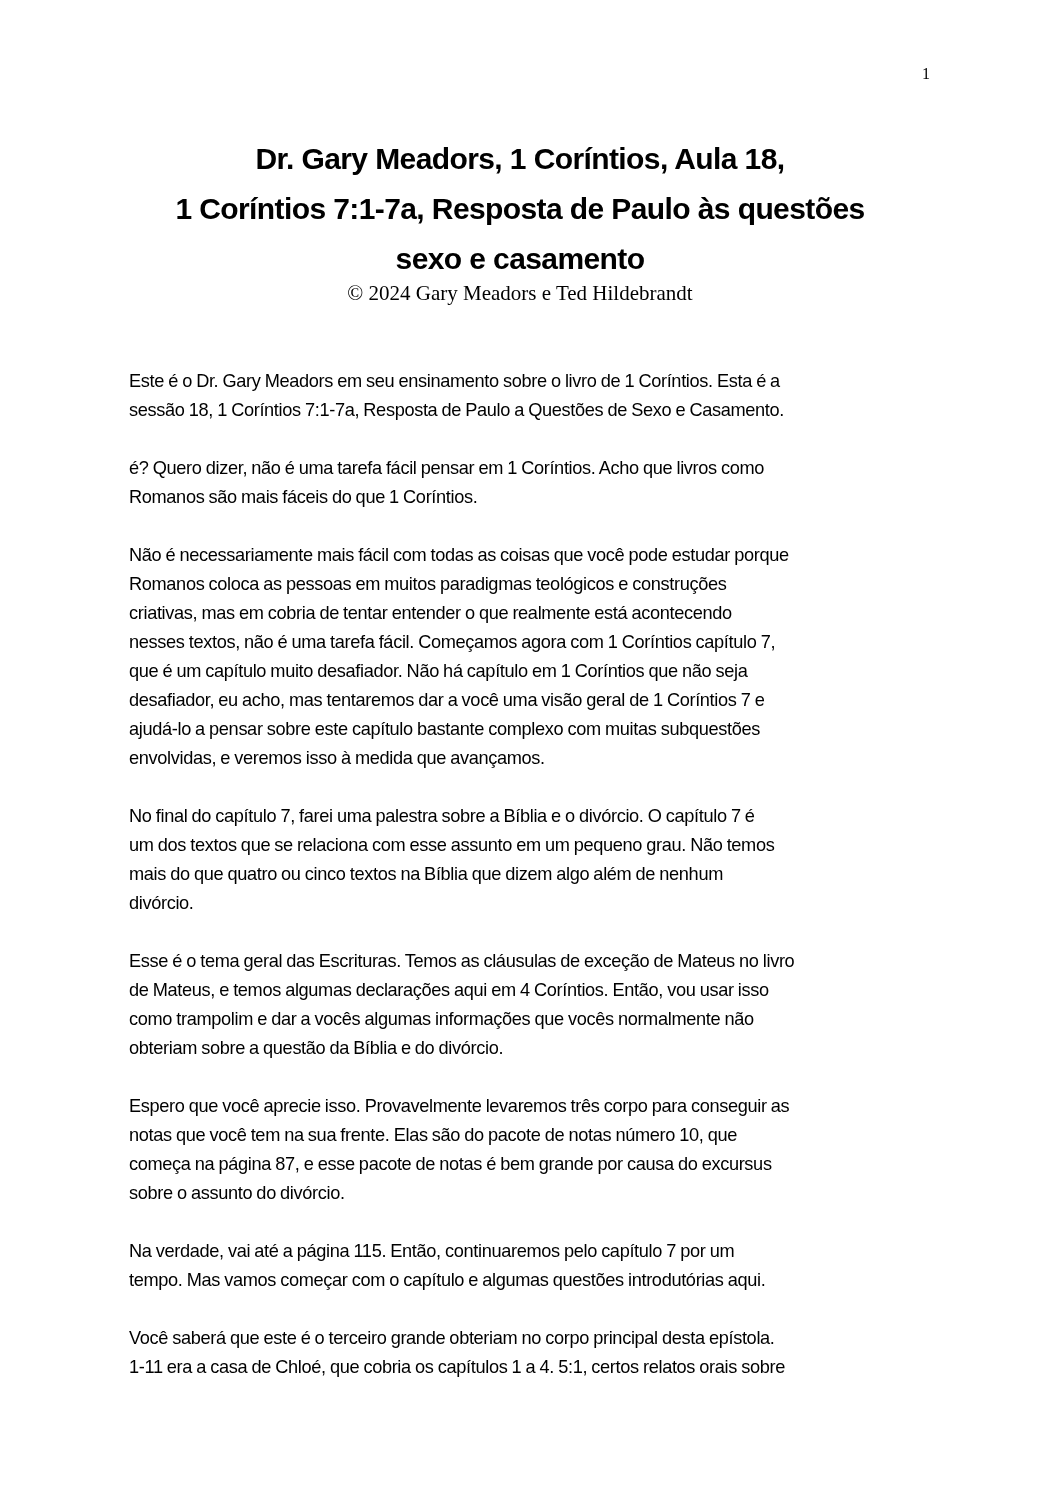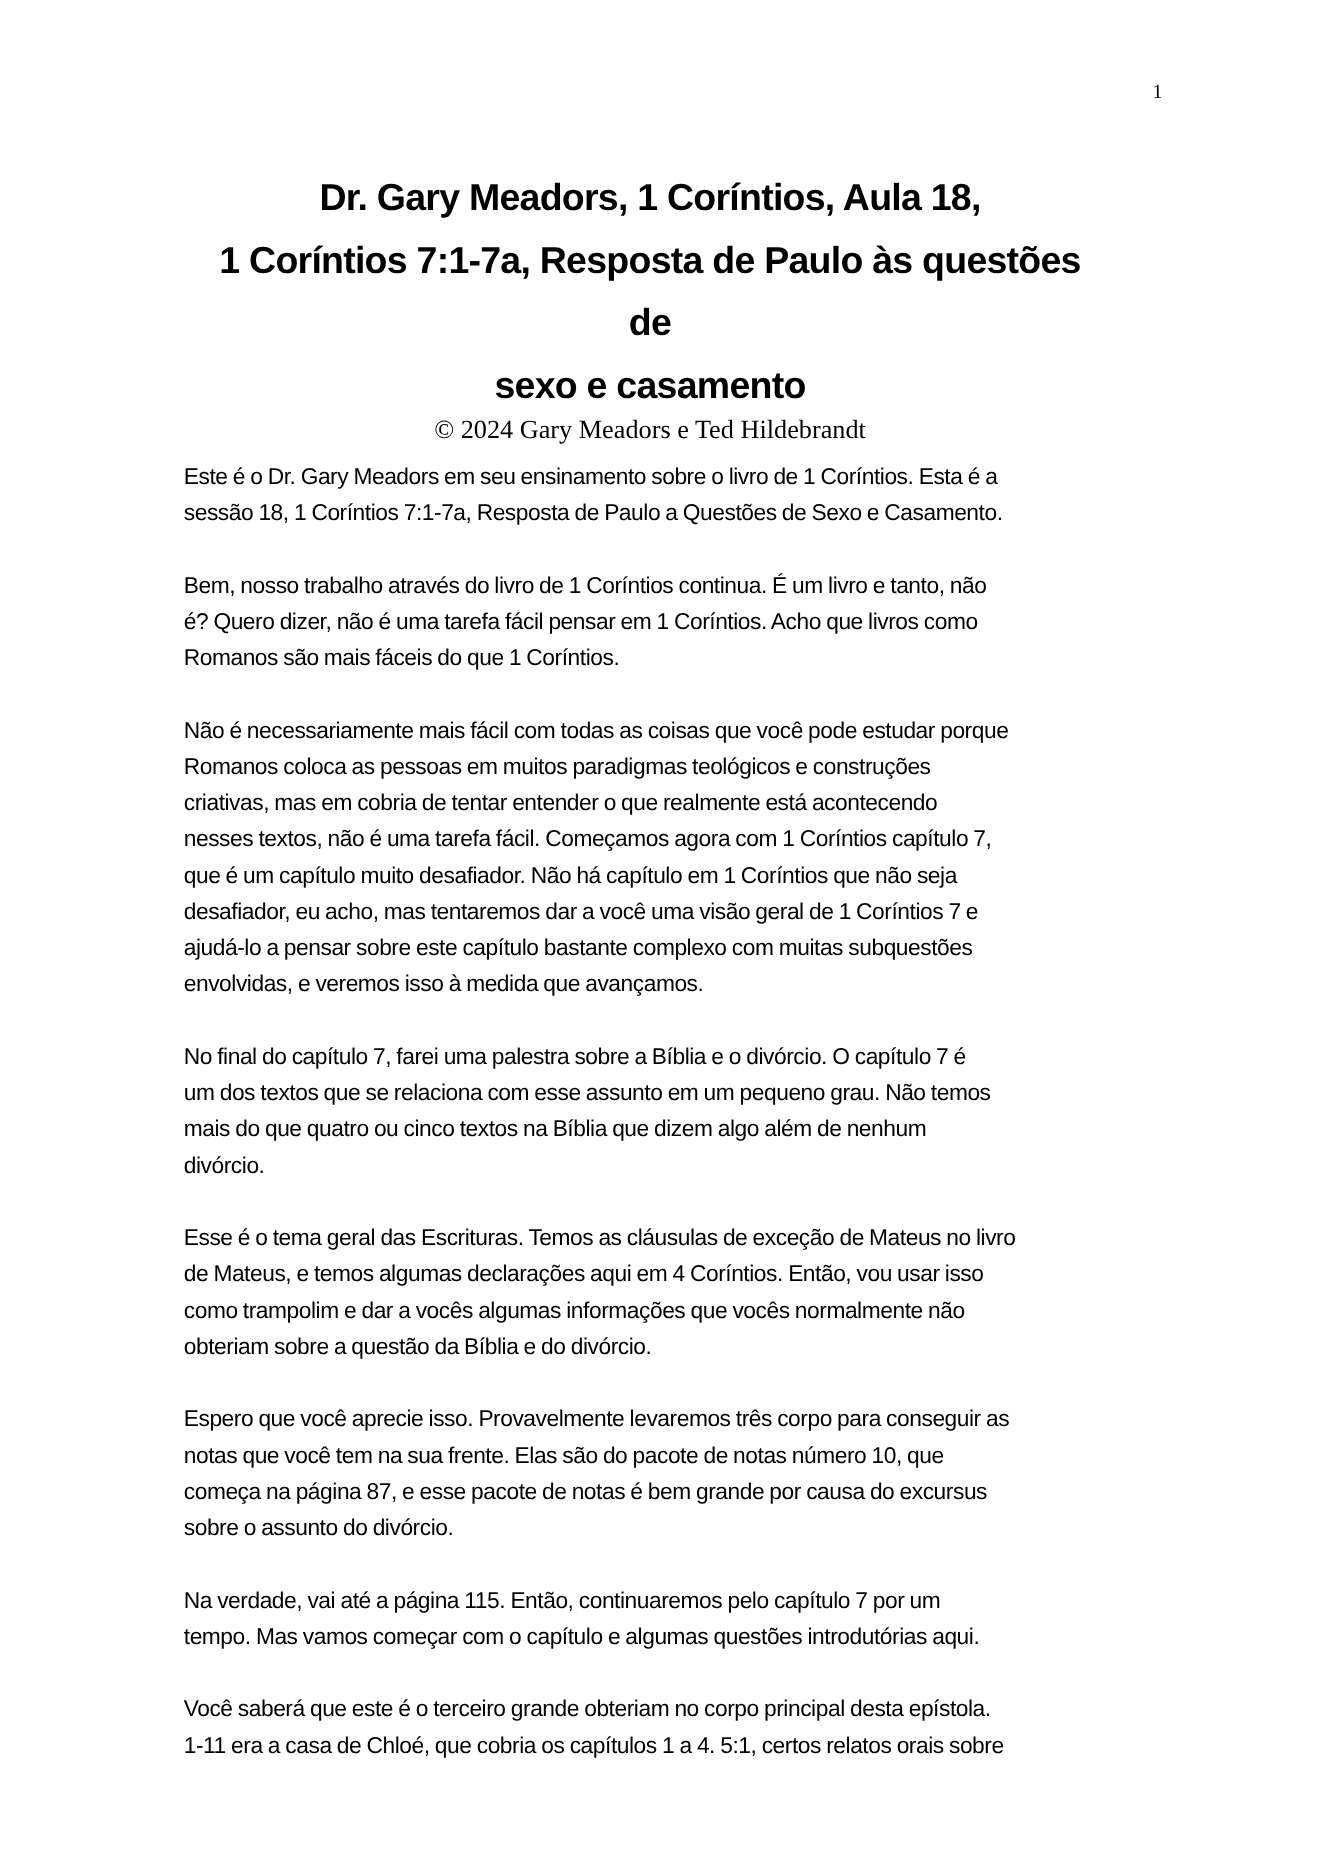--- a/index.html
+++ b/index.html
@@ -56,43 +56,40 @@
       font-family: "Liberation Sans", sans-serif;
       font-size: 18.2px;
       line-height: 29px;
       letter-spacing: -0.35px;
       word-spacing: -0.5px;
       margin: 0 0 29px 0;
     }
     .para .ln {
       display: block;
       white-space: nowrap;
-      margin-left: 18px;
     }
   </style>
 </head>
 <body>
 
 <div class="page-number">1</div>
 
 <div class="title-block">
   <span class="title-line">Dr. Gary Meadors, 1 Coríntios, Aula 18,</span>
   <span class="title-line">1 Coríntios 7:1-7a, Resposta de Paulo às questões</span>
-  <span class="title-line">de</span>
   <span class="title-line">sexo e casamento</span>
   <span class="copyright">© 2024 Gary Meadors e Ted Hildebrandt</span>
 </div>
 
 <div class="body-text" id="body-text">
     <p class="para">
       <span class="ln">Este é o Dr. Gary Meadors em seu ensinamento sobre o livro de 1 Coríntios. Esta é a</span>
       <span class="ln">sessão 18, 1 Coríntios 7:1-7a, Resposta de Paulo a Questões de Sexo e Casamento.</span>
     </p>
     <p class="para">
-      <span class="ln">Bem, nosso trabalho através do livro de 1 Coríntios continua. É um livro e tanto, não</span>
       <span class="ln">é? Quero dizer, não é uma tarefa fácil pensar em 1 Coríntios. Acho que livros como</span>
       <span class="ln">Romanos são mais fáceis do que 1 Coríntios.</span>
     </p>
     <p class="para">
       <span class="ln">Não é necessariamente mais fácil com todas as coisas que você pode estudar porque</span>
       <span class="ln">Romanos coloca as pessoas em muitos paradigmas teológicos e construções</span>
       <span class="ln">criativas, mas em cobria de tentar entender o que realmente está acontecendo</span>
       <span class="ln">nesses textos, não é uma tarefa fácil. Começamos agora com 1 Coríntios capítulo 7,</span>
       <span class="ln">que é um capítulo muito desafiador. Não há capítulo em 1 Coríntios que não seja</span>
       <span class="ln">desafiador, eu acho, mas tentaremos dar a você uma visão geral de 1 Coríntios 7 e</span>

